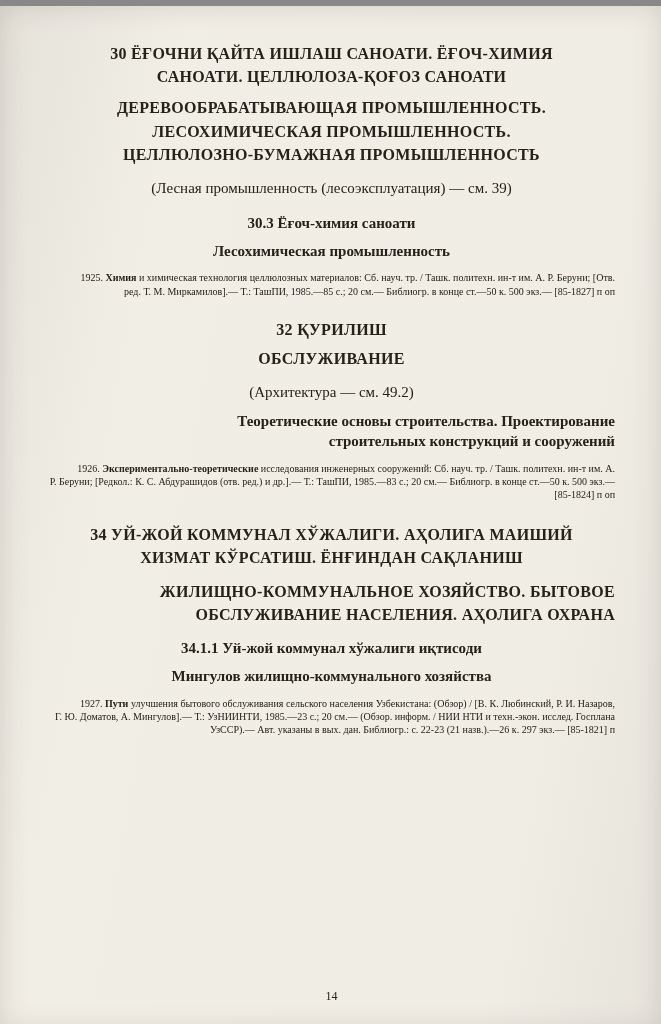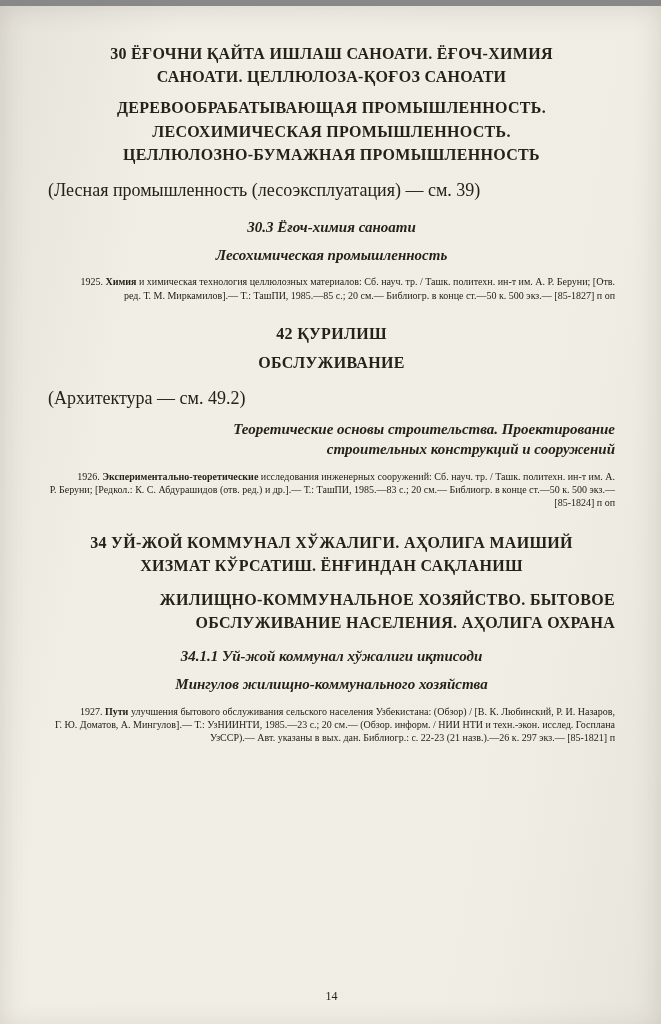--- a/index.html
+++ b/index.html
@@ -27,25 +27,24 @@
     letter-spacing: 0.3px;
     margin: 0;
   }
   .subheading {
     font-weight: bold;
     text-align: center;
     white-space: pre-line;
     font-size: 15px;
     line-height: 1.35;
     margin: 0;
-    font-style: italic;
   }
   .note {
-    text-align: left;
-    font-size: 18px;
+    text-align: center;
+    font-size: 15px;
     margin: 0;
   }
   .entry {
     font-size: 10px;
     line-height: 1.32;
     text-align: justify;
     text-indent: 26px;
     margin: 0;
   }
   .entry .lead { font-weight: bold; }
@@ -74,21 +73,21 @@
   <h1 class="heading mt8">ДЕРЕВООБРАБАТЫВАЮЩАЯ ПРОМЫШЛЕННОСТЬ.
 ЛЕСОХИМИЧЕСКАЯ ПРОМЫШЛЕННОСТЬ.
 ЦЕЛЛЮЛОЗНО-БУМАЖНАЯ ПРОМЫШЛЕННОСТЬ</h1>
   <p class="note mt14">(Лесная промышленность (лесоэксплуатация) — см. 39)</p>
 
   <h2 class="subheading mt16">30.3 Ёғоч-химия саноати</h2>
   <h2 class="subheading mt8">Лесохимическая промышленность</h2>
 
   <p class="entry mt10"><span>1925.</span><span class="lead"> Химия</span><span> и химическая технология целлюлозных материалов: Сб. науч. тр. / Ташк. политехн. ин-т им. А. Р. Беруни; [Отв. ред. Т. М. Миркамилов].— Т.: ТашПИ, 1985.—85 с.; 20 см.— Библиогр. в конце ст.—50 к. 500 экз.— [85-1827] п оп</span></p>
 
-  <h1 class="heading mt20">42 ҚУРИЛИШ</h1>
+  <h1 class="heading mt20">32 ҚУРИЛИШ</h1>
   <h1 class="heading mt6">ОБСЛУЖИВАНИЕ</h1>
   <p class="note mt14">(Архитектура — см. 49.2)</p>
 
   <h2 class="subheading mt10">Теоретические основы строительства. Проектирование
 строительных конструкций и сооружений</h2>
 
   <p class="entry mt10"><span>1926.</span><span class="lead"> Экспериментально-теоретические</span><span> исследования инженерных сооружений: Сб. науч. тр. / Ташк. политехн. ин-т им. А. Р. Беруни; [Редкол.: К. С. Абдурашидов (отв. ред.) и др.].— Т.: ТашПИ, 1985.—83 с.; 20 см.— Библиогр. в конце ст.—50 к. 500 экз.— [85-1824] п оп</span></p>
 
   <h1 class="heading mt22">34 УЙ-ЖОЙ КОММУНАЛ ХЎЖАЛИГИ. АҲОЛИГА МАИШИЙ
 ХИЗМАТ КЎРСАТИШ. ЁНҒИНДАН САҚЛАНИШ</h1>

